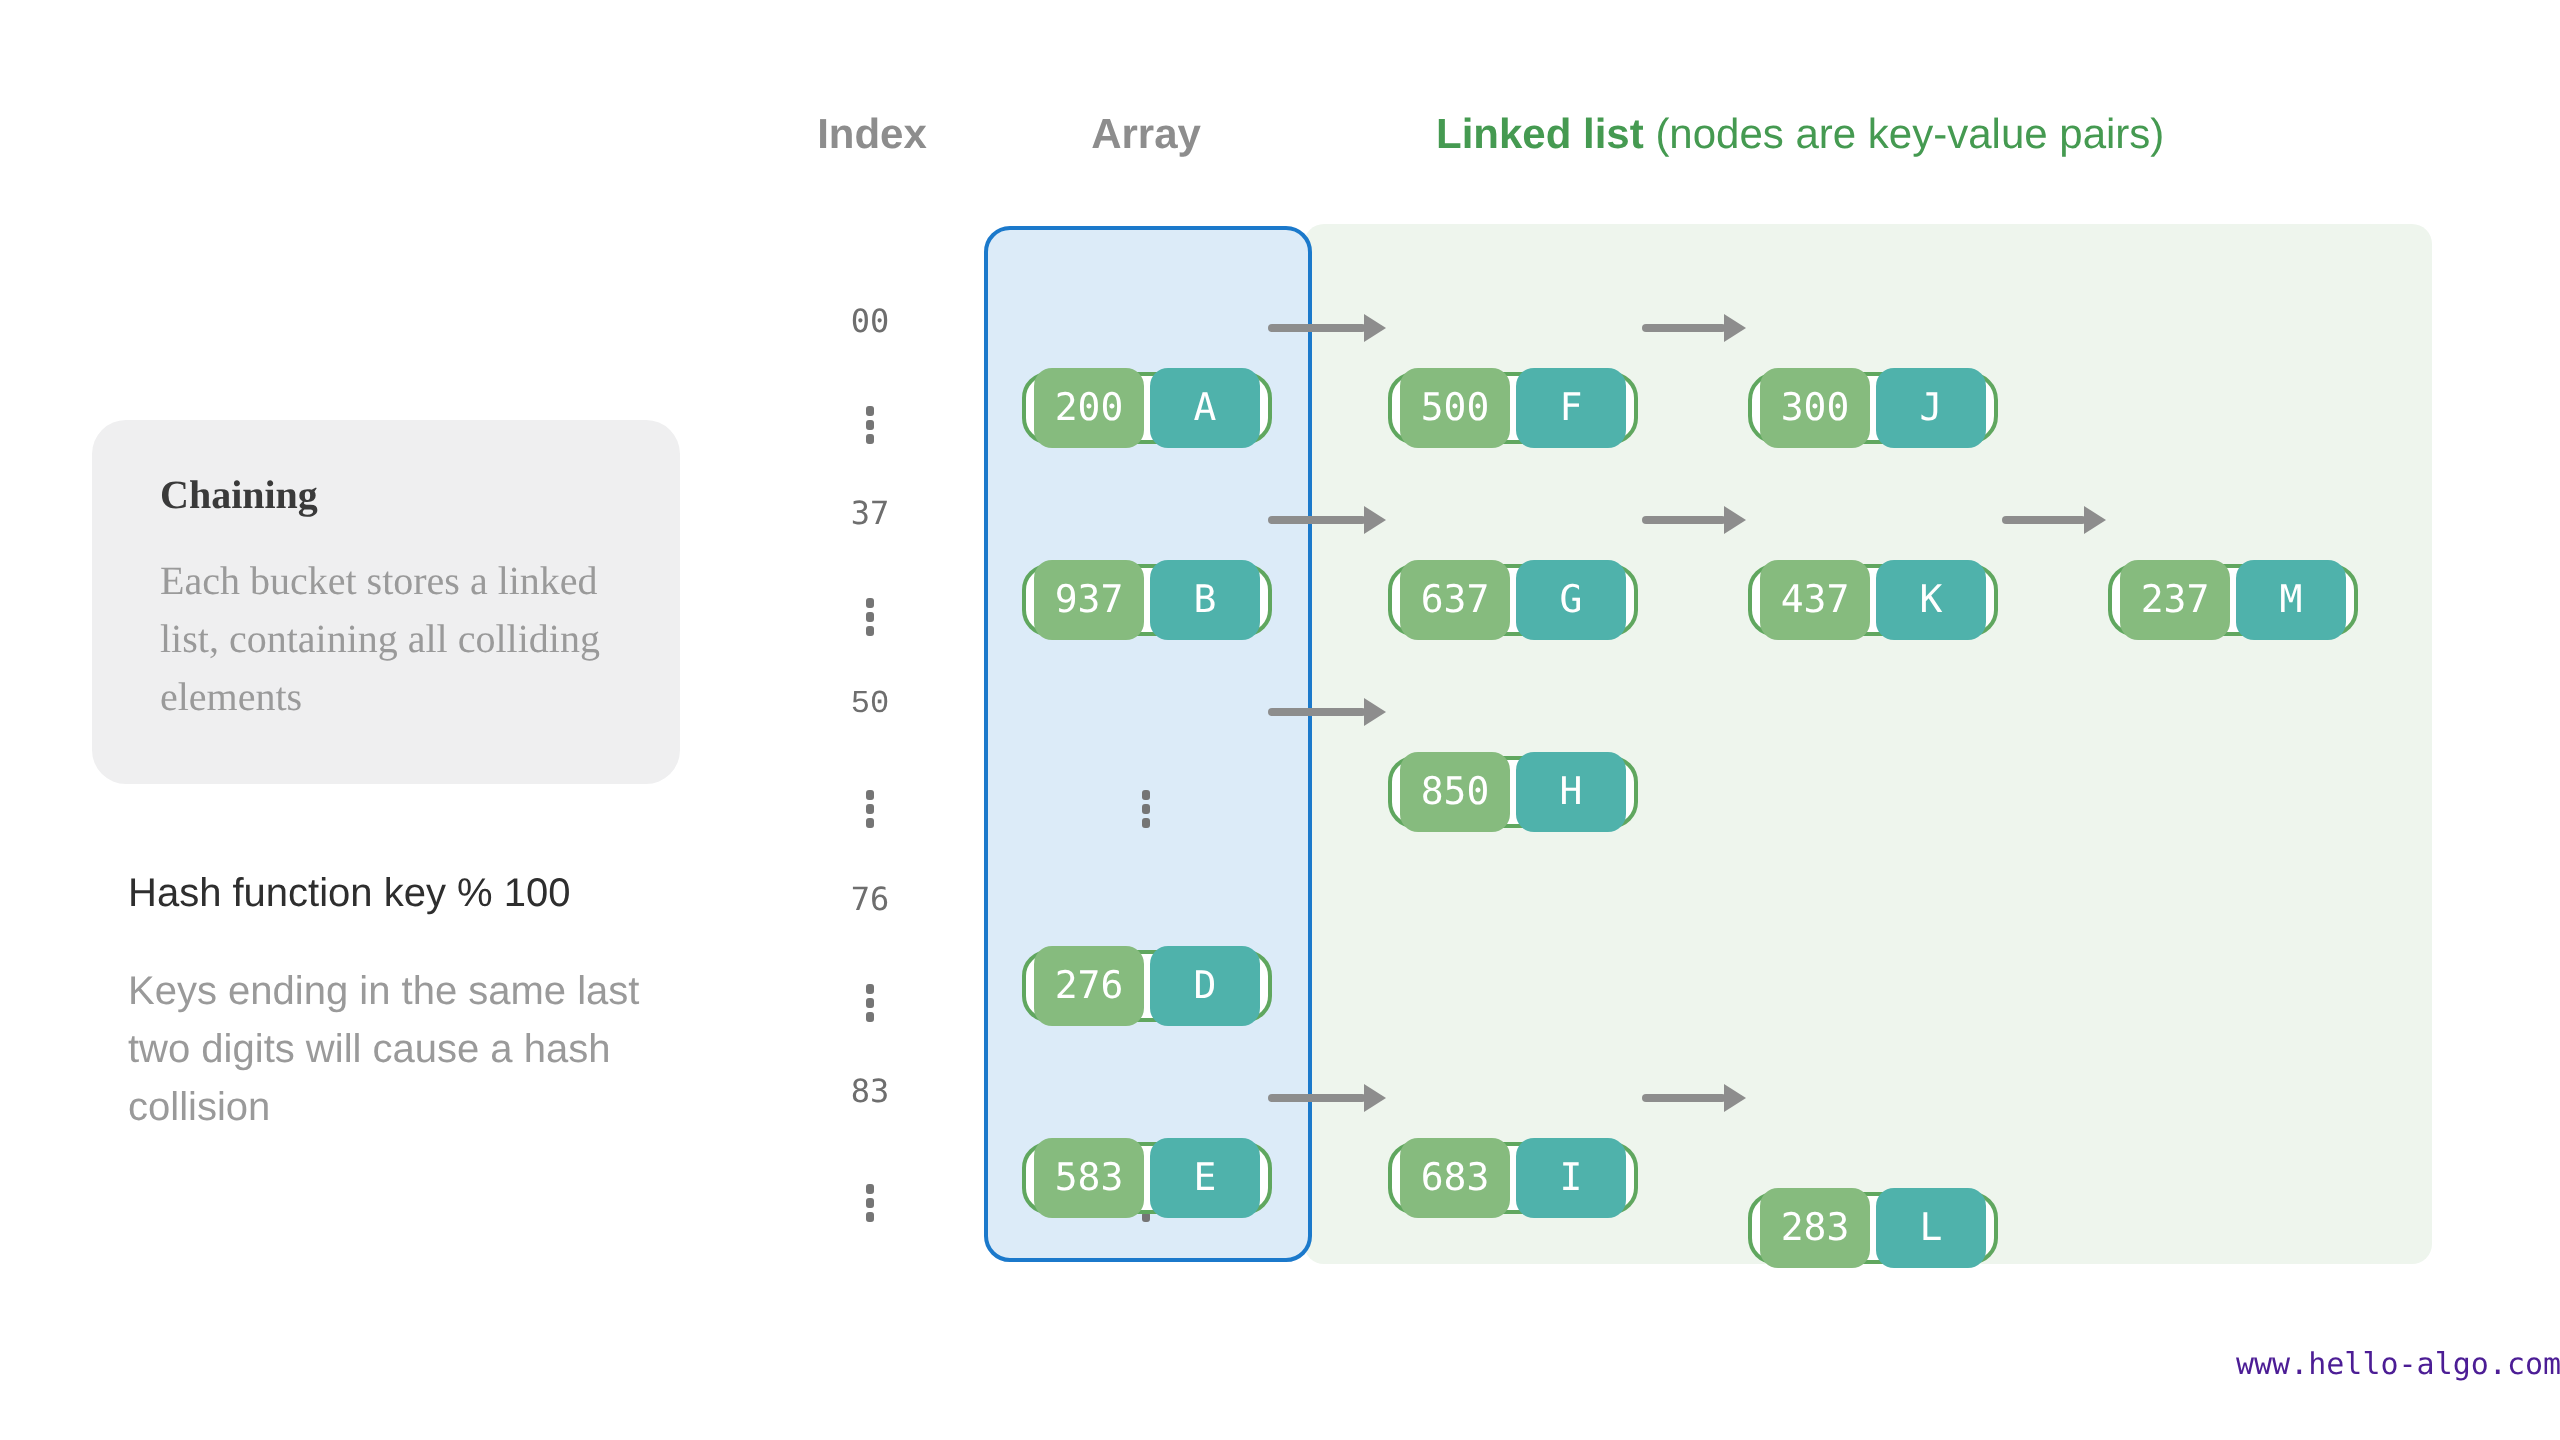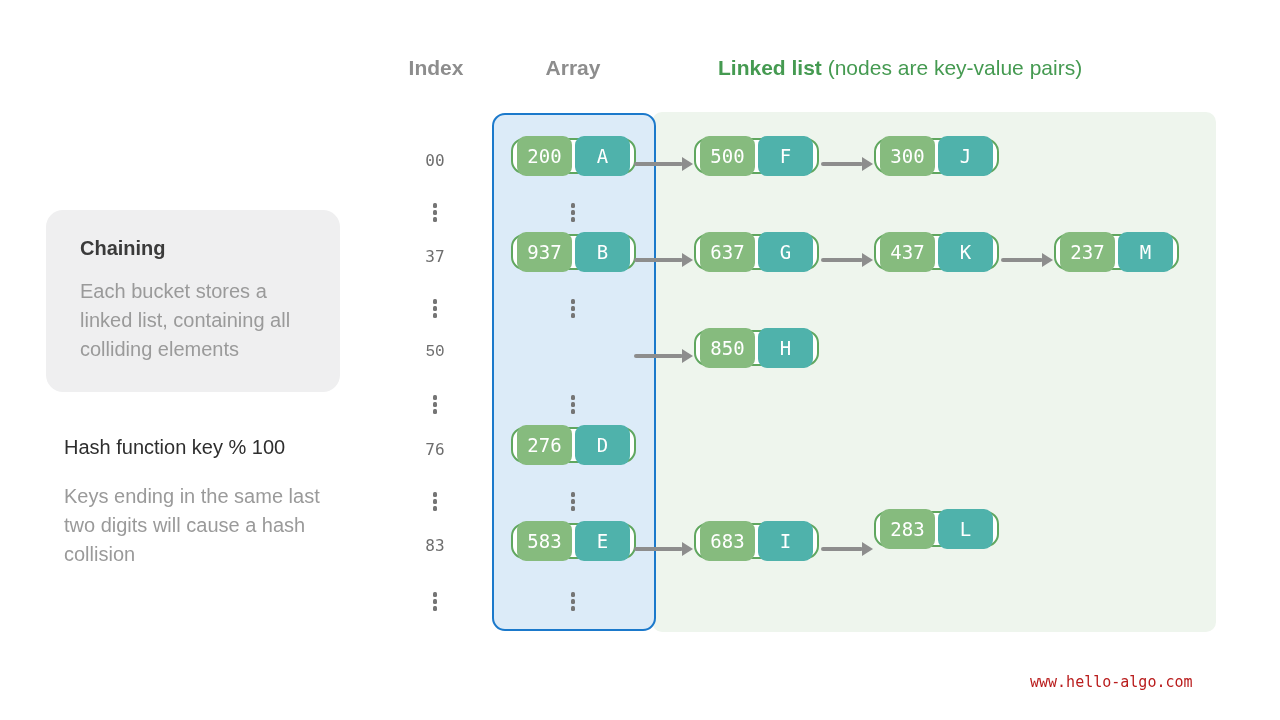--- a/index.html
+++ b/index.html
@@ -16,20 +16,21 @@
     white-space:nowrap;
   }
   .list-header{font-size:21px;color:#459a51;white-space:nowrap;}
   .list-header .bold{font-weight:bold;}
 
   
   .info-card{
     left:46px;top:210px;width:294px;height:182px;
     background:#efeff0;border-radius:17px;box-sizing:border-box;
     padding:27px 30px 0 34px;
+    font-family:Liberation Serif, serif;
   }
   .info-card-title{font-size:20px;font-weight:bold;color:#3a3a3a;}
   .info-card-body{
     margin-top:17px;font-size:20px;line-height:29px;color:#9a9a9a;width:242px;
   }
   .hash-title{left:64px;top:436px;font-size:20px;color:#2e2e2e;white-space:nowrap;}
   .hash-body{left:64px;top:482px;width:276px;font-size:20px;line-height:29px;color:#9a9a9a;}
 
   
   .list-panel{
@@ -53,43 +54,44 @@
   
   .vdots{display:flex;flex-direction:column;gap:2.5px;align-items:center;width:20px;}
   .vdots i{display:block;width:4.5px;height:4.5px;border-radius:1.5px;background:#757575;}
 
   
   .node{
     width:125px;height:36px;box-sizing:border-box;
     background:#ffffff;border:2px solid #60a75f;border-radius:13px;
     display:flex;align-items:center;justify-content:center;gap:3px;
     padding:4px;
+    margin-top:48px;
   }
   .node .cell{
     width:55px;height:40px;border-radius:9px;
     display:flex;align-items:center;justify-content:center;
     color:#ffffff;
     font-family:"DejaVu Sans Mono","Liberation Mono",monospace;
     font-size:19px;
   }
   .node .key{background:#86bb7e;}
   .node .val{background:#4fb2ab;}
 
   
   .arrow{height:4px;background:#8d8d8d;border-radius:2px;}
   .arrow:after{
     content:'';position:absolute;right:-10px;top:-5px;width:0;height:0;
     border-left:11px solid #8d8d8d;
     border-top:7px solid transparent;border-bottom:7px solid transparent;
   }
 
   .watermark{
-    left:1030px;top:673px;
+    left:1118px;top:673px;
     font-family:"DejaVu Sans Mono","Liberation Mono",monospace;
-    font-size:15px;color:#b91c1c;white-space:nowrap;
+    font-size:15px;color:#4c1d95;white-space:nowrap;
   }
 </style>
 </head>
 <body>
 
 <div class="abs list-panel"></div>
 <div class="abs array-panel"></div>
 
 <div class="abs col-header" style="left:402px;top:56px;width:68px;">Index</div>
 <div class="abs col-header" style="left:522px;top:56px;width:102px;">Array</div>
@@ -213,20 +215,20 @@
   <div class="abs node" style="left:511px;top:523px;">
     <span class="cell key">583</span>
     <span class="cell val">E</span>
   </div>
   <div class="abs arrow" style="left:634px;top:547px;width:49px;"></div>
   <div class="abs node" style="left:694px;top:523px;">
     <span class="cell key">683</span>
     <span class="cell val">I</span>
   </div>
   <div class="abs arrow" style="left:821px;top:547px;width:42px;"></div>
-  <div class="abs node" style="left:874px;top:511px;justify-content:center;">
+  <div class="abs node" style="left:874px;top:548px;justify-content:center;">
     <span class="cell key">283</span>
     <span class="cell val">L</span>
   </div>
 
 </div>
 
 <div class="abs watermark">www.hello-algo.com</div>
 
 </body></html>

